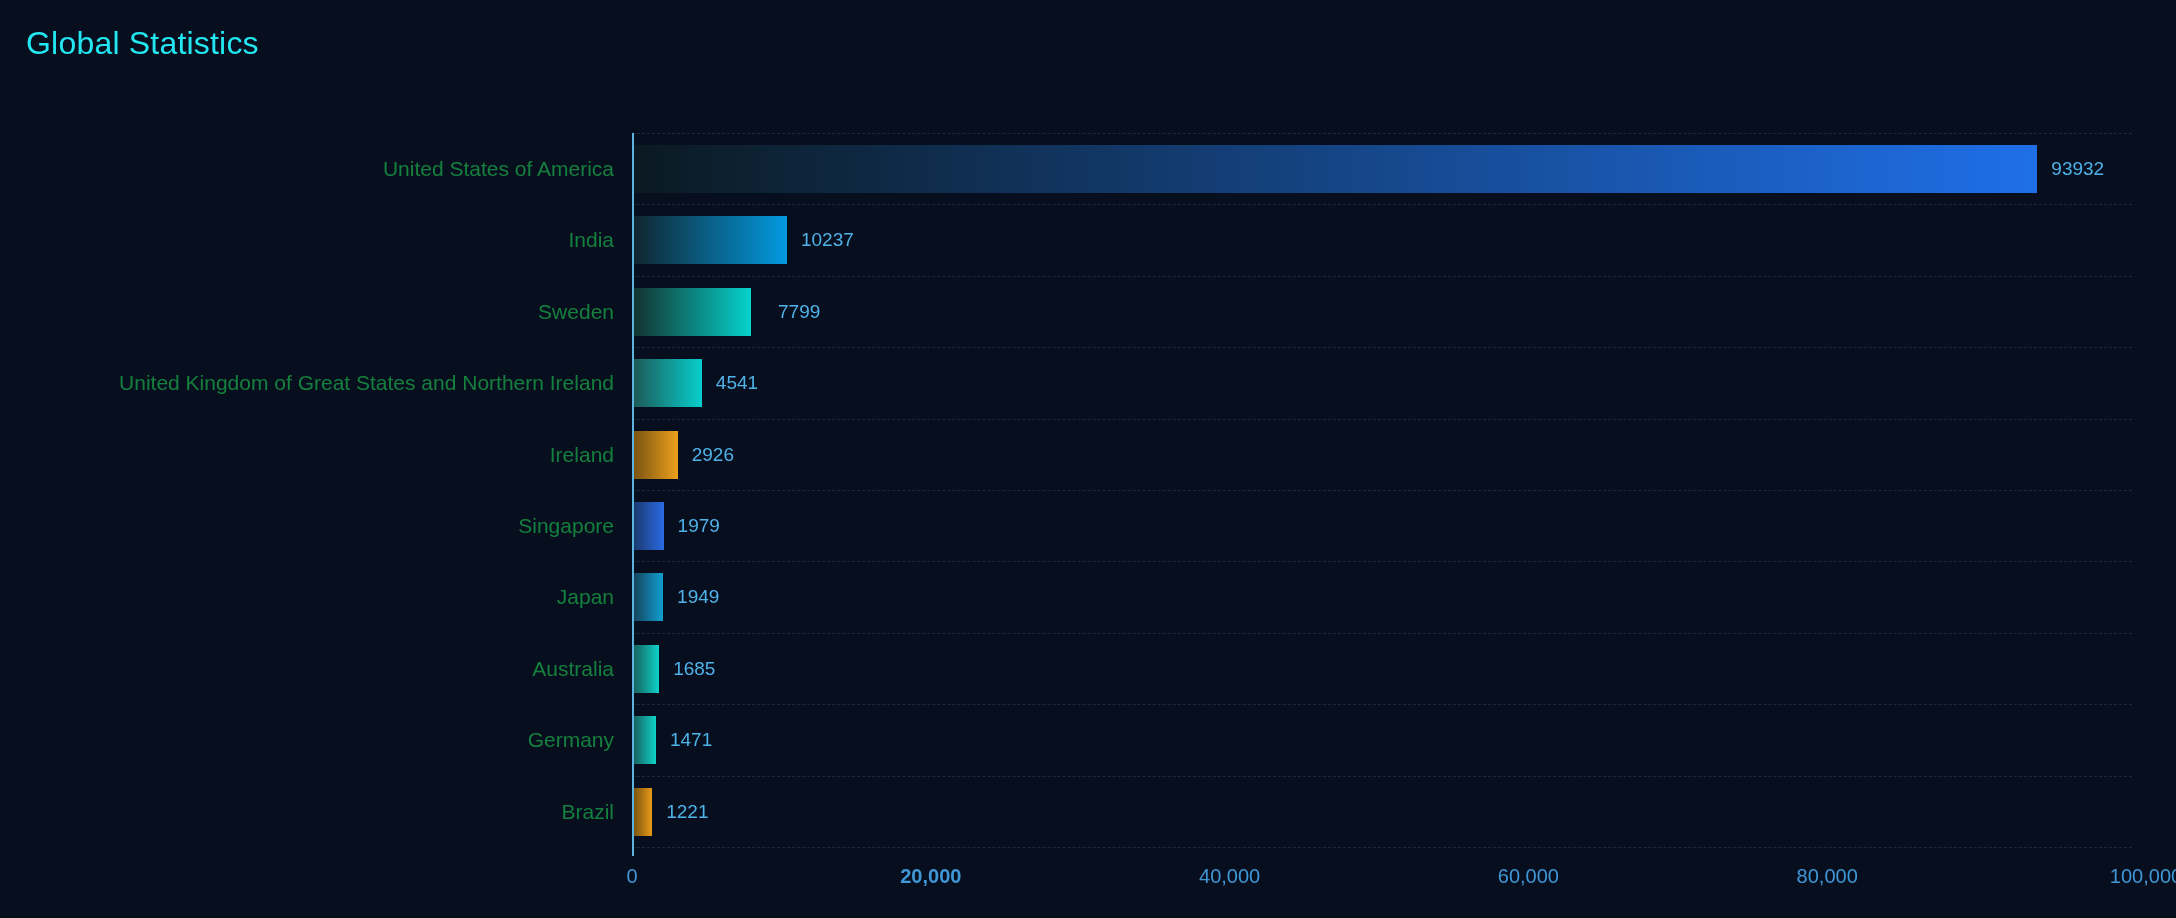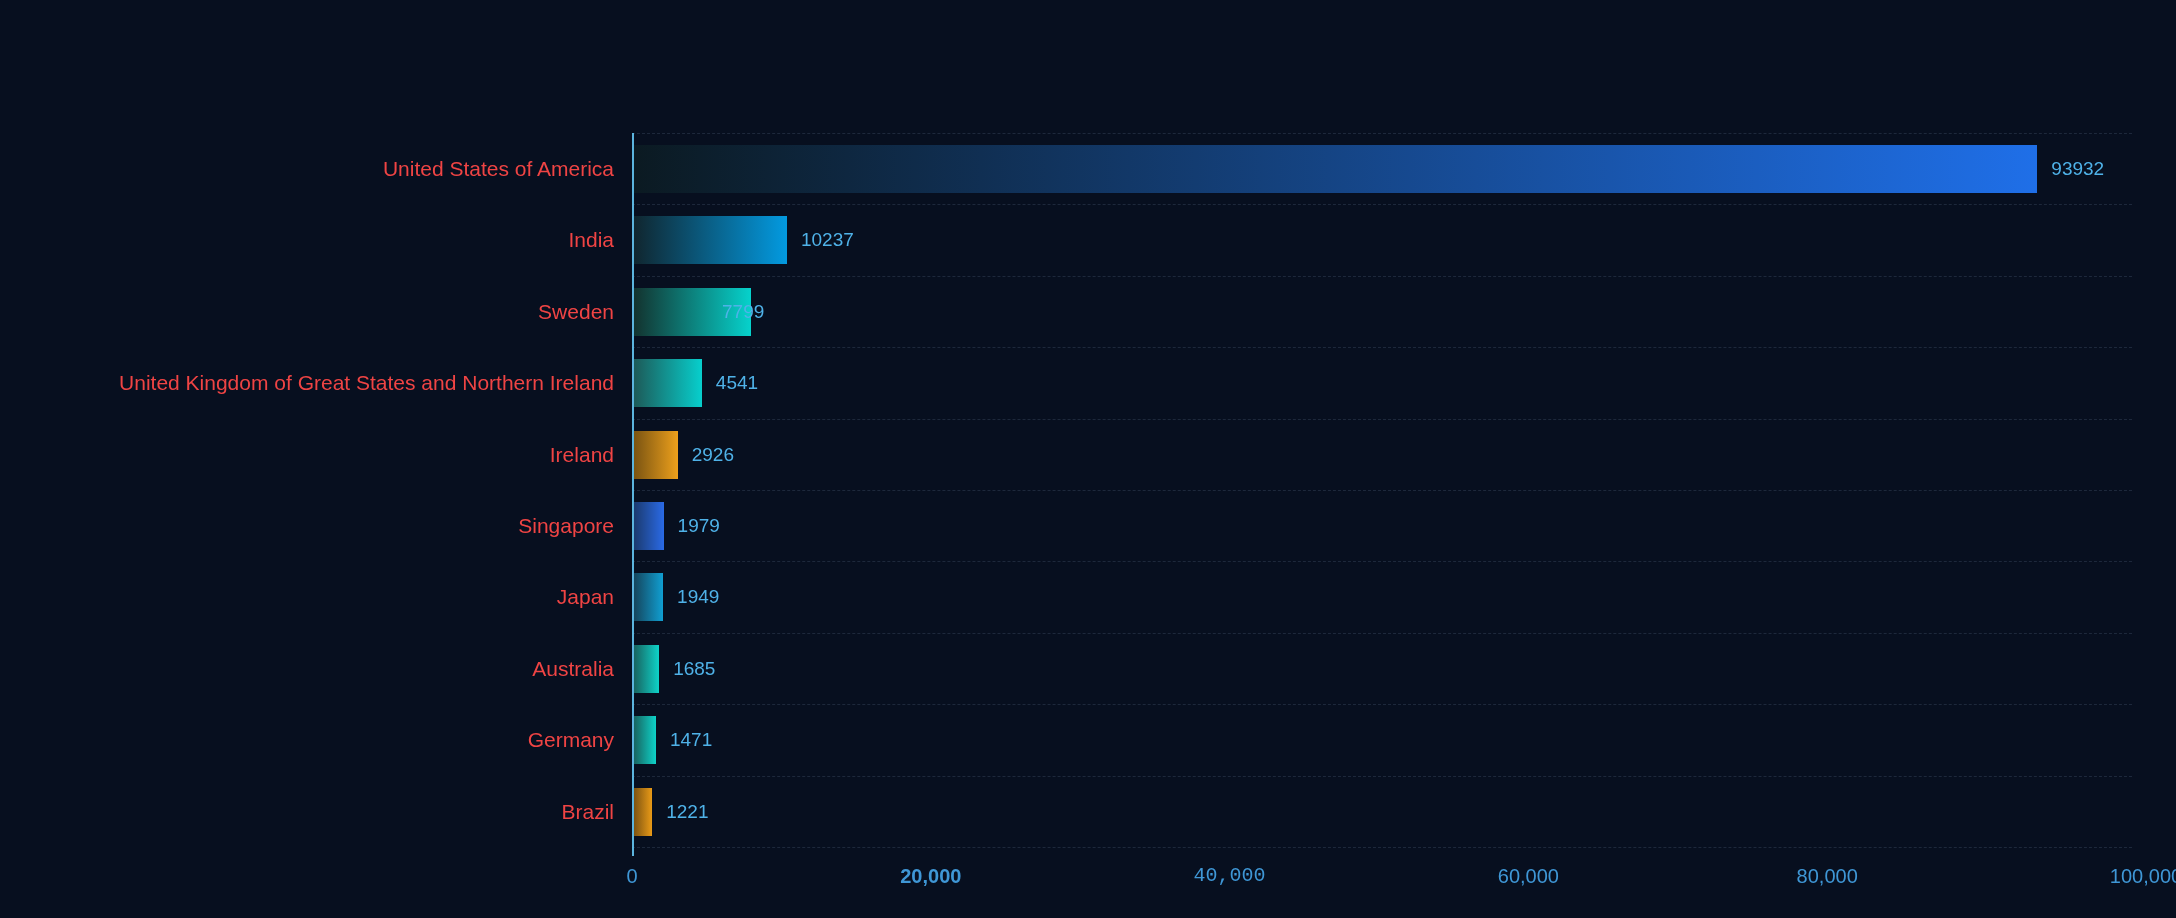--- a/index.html
+++ b/index.html
@@ -72,21 +72,21 @@
   }
 
   .label-box {
     position: absolute;
     left: 0px;
     width: 614px;
     text-align: right;
     padding-right: 0px;
     font-size: 21px;
     line-height: 48px;
-    color: #ef4444;
+    color: #15803d;
     white-space: nowrap;
   }
 
   .bar {
     position: absolute;
     left: 634px;
     top: 0;
     height: 48px;
     border-radius: 0px;
   }
@@ -111,20 +111,21 @@
     line-height: 24px;
     color: #3f97d6;
     white-space: nowrap;
   }
 </style>
 </head>
 <body>
 
 <div id="plot">
 
+  <div id="chart-title">Global Statistics</div>
 
   <div id="grid-layer">
       <div class="gridline" style="top: 133px;"></div>
       <div class="gridline" style="top: 204.4px;"></div>
       <div class="gridline" style="top: 275.8px;"></div>
       <div class="gridline" style="top: 347.2px;"></div>
       <div class="gridline" style="top: 418.6px;"></div>
       <div class="gridline" style="top: 490px;"></div>
       <div class="gridline" style="top: 561.4px;"></div>
       <div class="gridline" style="top: 632.8px;"></div>
@@ -142,21 +143,21 @@
         <div class="bar-value" style="left: 2037.34px;">93932</div>
       </div>
       <div class="row" style="top: 216.4px;">
         <div class="label-box">India</div>
         <div class="bar" style="width: 152.941px; background: linear-gradient(90deg, rgb(16, 38, 47) 0%, rgb(3, 154, 224) 100%);"></div>
         <div class="bar-value" style="left: 786.941px;">10237</div>
       </div>
       <div class="row" style="top: 287.8px;">
         <div class="label-box">Sweden</div>
         <div class="bar" style="width: 116.517px; background: linear-gradient(90deg, rgb(19, 51, 47) 0%, rgb(6, 210, 204) 100%);"></div>
-        <div class="bar-value" style="left: 708px;">7799</div>
+        <div class="bar-value" style="left: 764px;">7799</div>
       </div>
       <div class="row" style="top: 359.2px;">
         <div class="label-box">United Kingdom of Great States and Northern Ireland</div>
         <div class="bar" style="width: 67.8425px; background: linear-gradient(90deg, rgb(29, 90, 88) 0%, rgb(7, 207, 205) 100%);"></div>
         <div class="bar-value" style="left: 701.843px;">4541</div>
       </div>
       <div class="row" style="top: 430.6px;">
         <div class="label-box">Ireland</div>
         <div class="bar" style="width: 43.7144px; background: linear-gradient(90deg, rgb(122, 84, 18) 0%, rgb(237, 160, 28) 100%);"></div>
         <div class="bar-value" style="left: 677.714px;">2926</div>
@@ -184,19 +185,19 @@
       <div class="row" style="top: 787.6px;">
         <div class="label-box">Brazil</div>
         <div class="bar" style="width: 18.2417px; background: linear-gradient(90deg, rgb(124, 83, 17) 0%, rgb(233, 154, 23) 100%);"></div>
         <div class="bar-value" style="left: 652.242px;">1221</div>
       </div>
     </div>
 
   <div id="xaxis-layer">
       <div class="xtick" style="left: 632px;">0</div>
       <div class="xtick" style="left: 930.8px; font-weight: bold;">20,000</div>
-      <div class="xtick" style="left: 1229.6px; font-family: Liberation Mono, monospace;">40,000</div>
+      <div class="xtick" style="left: 1229.6px;">40,000</div>
       <div class="xtick" style="left: 1528.4px;">60,000</div>
       <div class="xtick" style="left: 1827.2px;">80,000</div>
       <div class="xtick" style="left: 2126px; margin-left: 20px;">100,000</div>
     </div>
 
 </div>
 
 </body></html>

